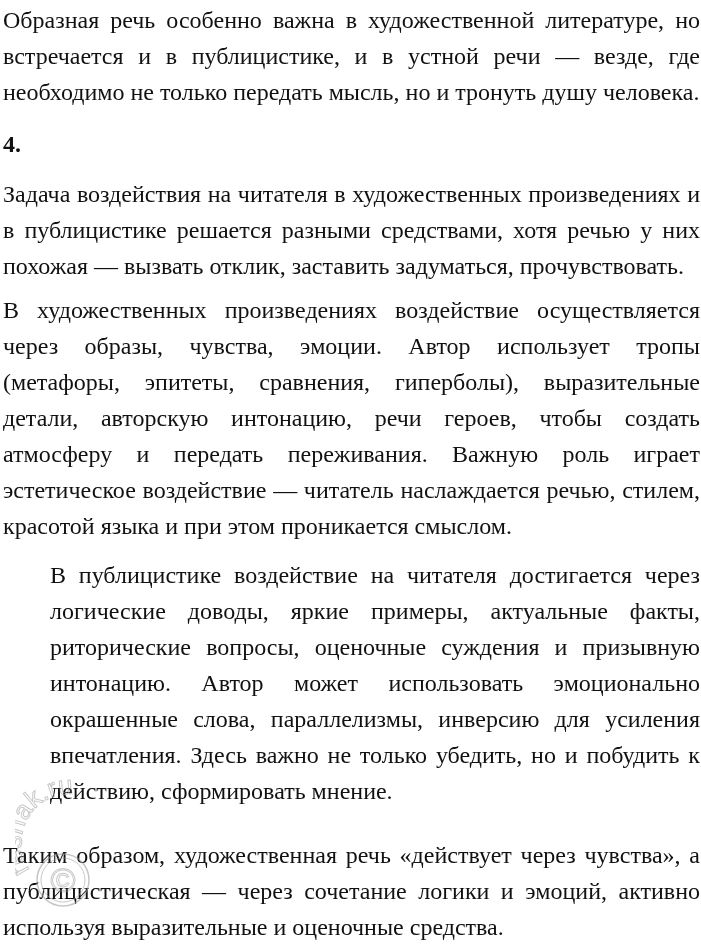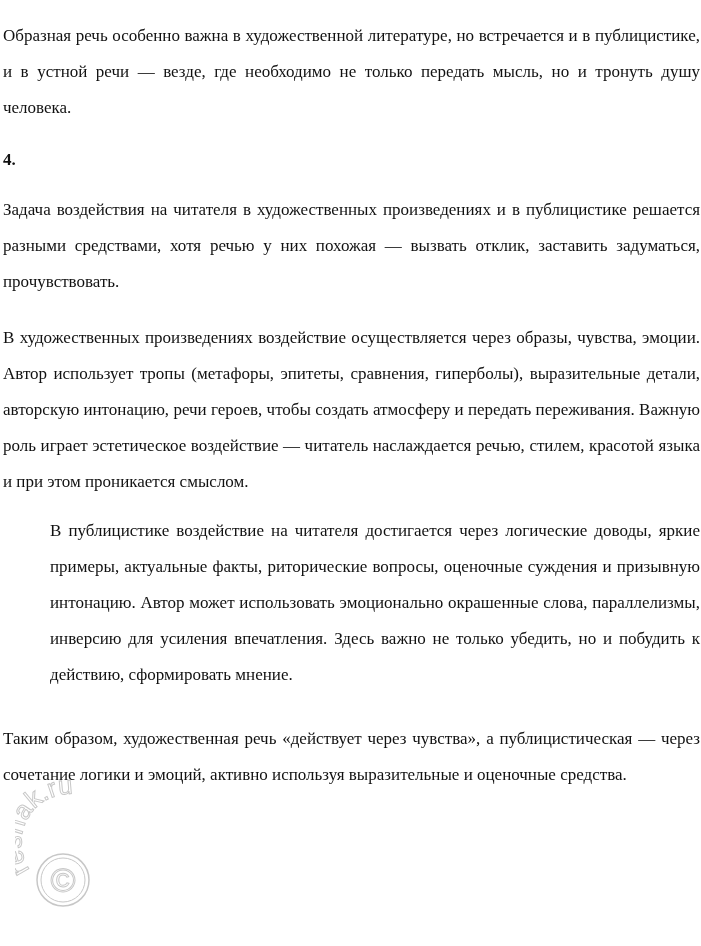--- a/index.html
+++ b/index.html
@@ -11,39 +11,39 @@
       width: 701px;
       height: 946px;
       overflow: hidden;
       position: relative;
       font-family: "Liberation Serif", "DejaVu Serif", serif;
       color: #111111;
     }
     .page {
       position: absolute;
       left: 3px;
-      top: 16px;
+      top: 0;
       width: 697px;
-      font-size: 17px;
+      font-size: 24px;
       line-height: 36px;
     }
     .para {
       margin: 0;
       text-align: justify;
       text-align-last: left;
     }
     .para.p1 { margin-top: 2px; }
     .heading {
       font-weight: bold;
       margin: 0;
       margin-top: 16px;
       line-height: 36px;
     }
     .para.p2 { margin-top: 14px; }
-    .para.p3 { margin-top: 20px; }
+    .para.p3 { margin-top: 8px; }
     .para.p4 { margin-top: 13px; margin-left: 47px; }
     .para.p5 { margin-top: 28px; }
 
     .watermark {
       position: absolute;
       left: 15px;
       top: 775px;
       width: 110px;
       height: 160px;
       pointer-events: none;

